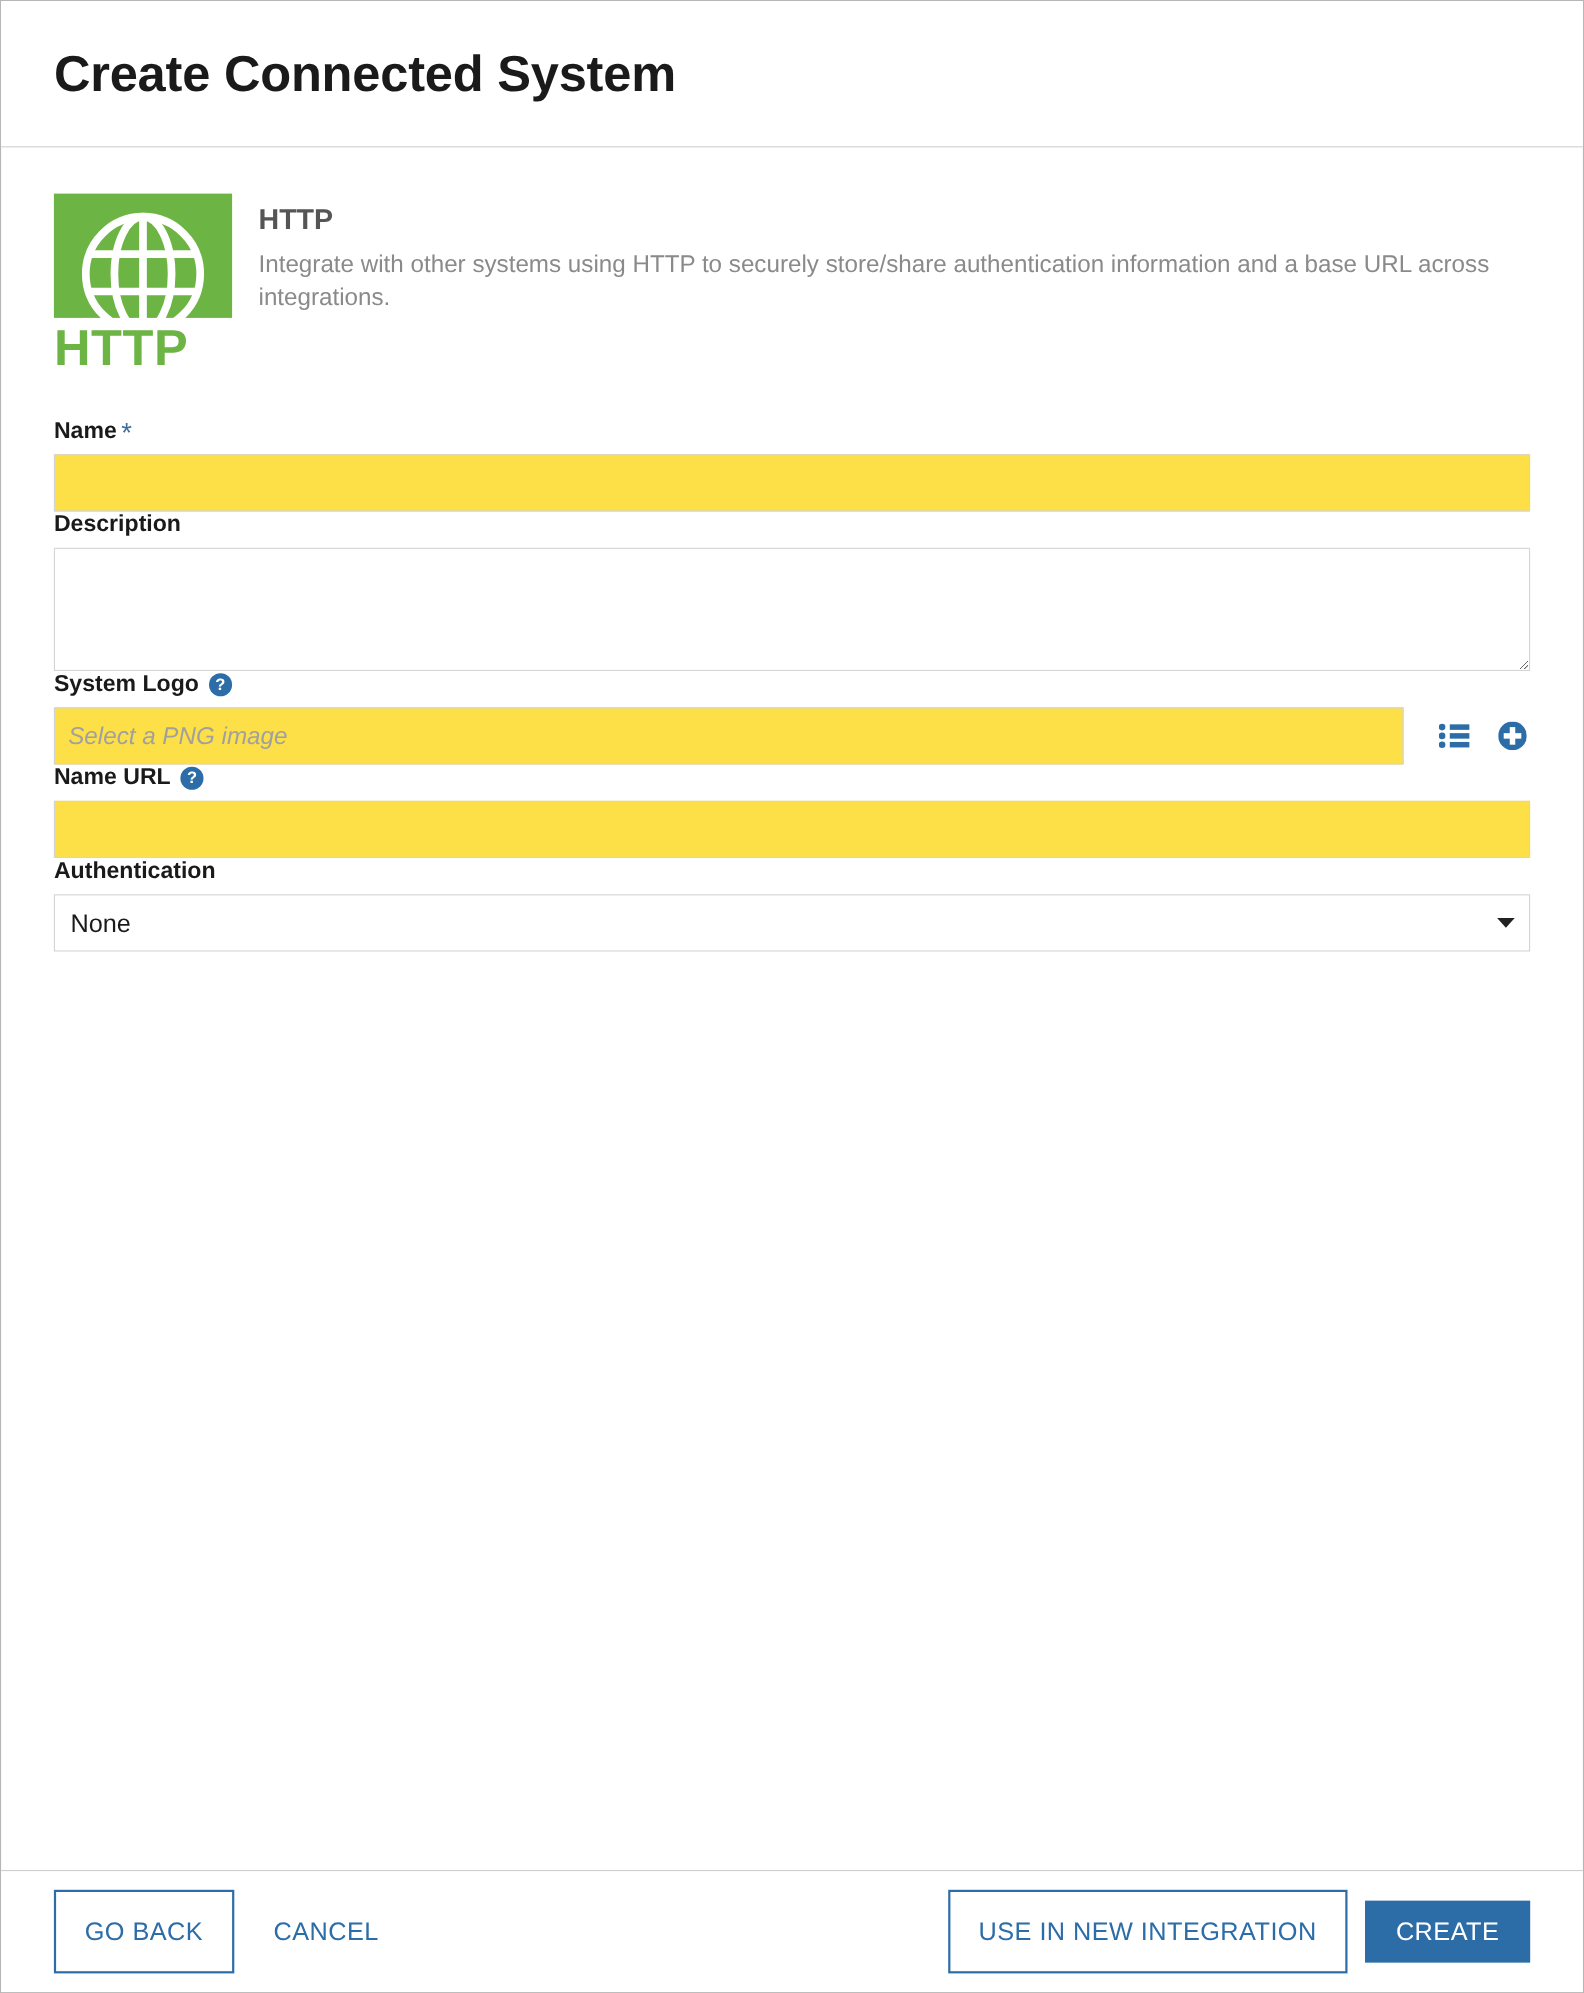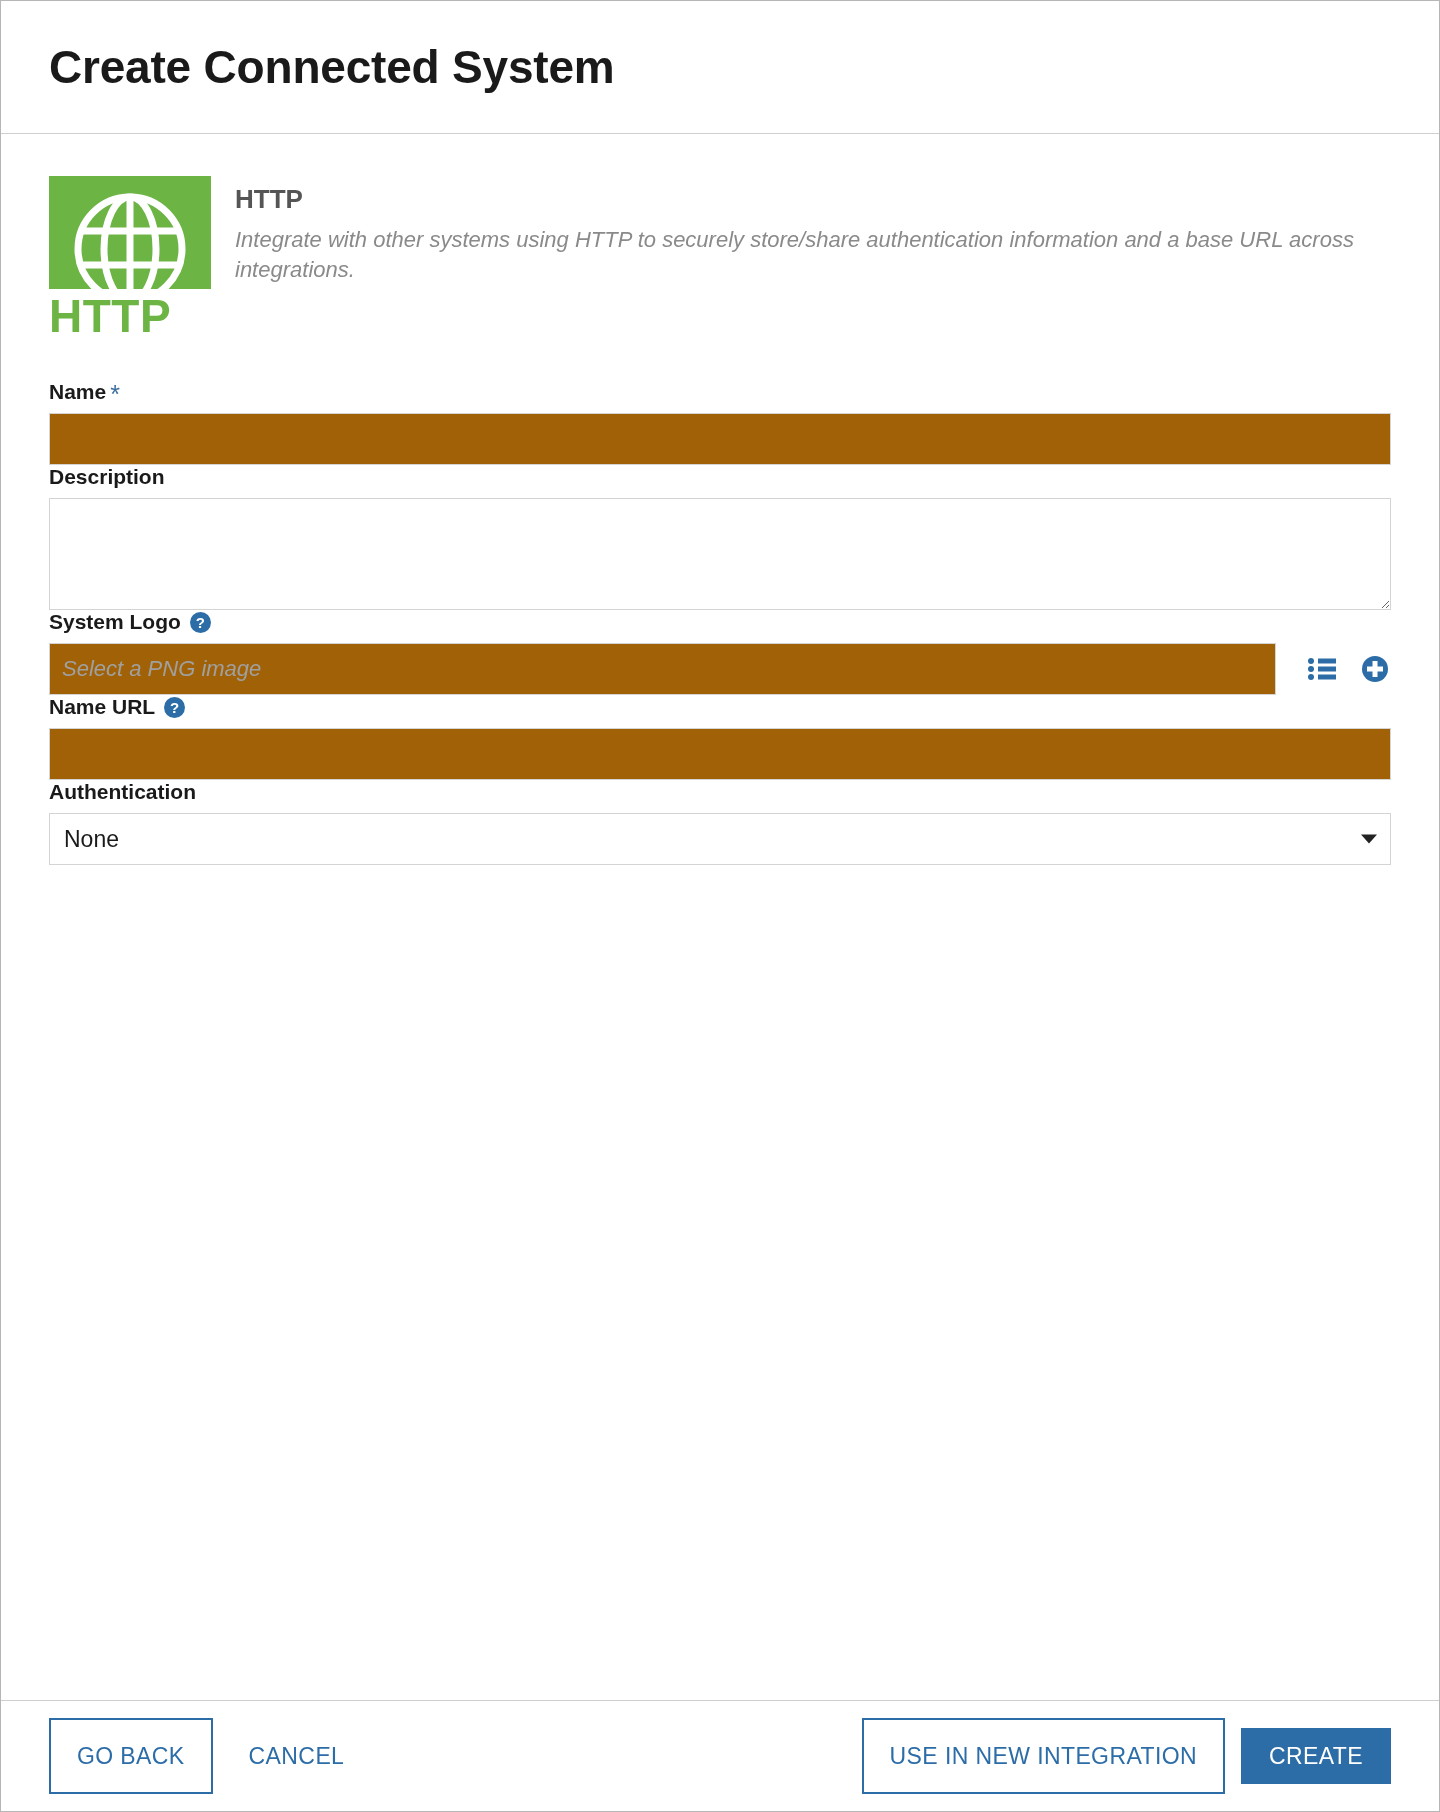--- a/index.html
+++ b/index.html
@@ -102,21 +102,20 @@
     color: #555555;
     margin: 0 0 10px 0;
     font-family: "Liberation Sans", sans-serif;
   }
   .system-desc {
     font-size: 22px;
     line-height: 1.38;
     color: #8a8a8a;
     max-width: 1145px;
     font-family: "Liberation Sans", sans-serif;
-    font-style: italic;
   }
 
   
   .field {
   }
   .field-label {
     font-size: 21px;
     font-weight: bold;
     color: #1a1a1a;
     margin-bottom: 9px;
@@ -148,21 +147,21 @@
     font-family: "Liberation Sans", sans-serif;
     cursor: pointer;
     flex: 0 0 auto;
   }
 
   .text-input {
     box-sizing: border-box;
     width: 100%;
     height: 52px;
     border: 1px solid #d4d4d4;
-    background: #a16207;
+    background: #fde047;
     font-size: 22px;
     color: #1a1a1a;
     padding: 0 12px;
     font-family: "Liberation Sans", sans-serif;
     outline: none;
     border-radius: 0;
   }
   .text-input::placeholder {
     color: #a0a0a0;
     font-style: italic;

